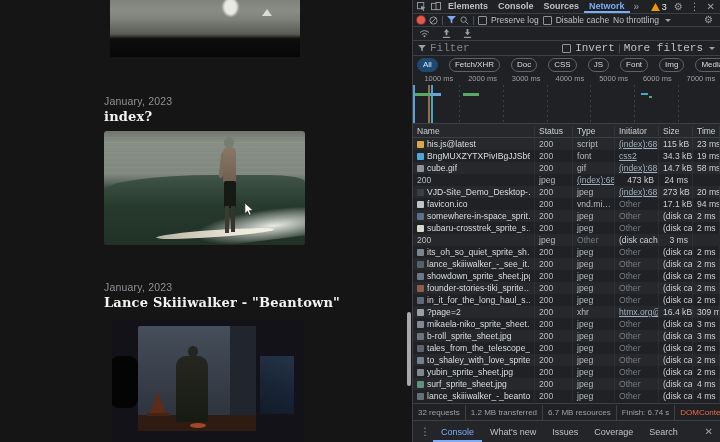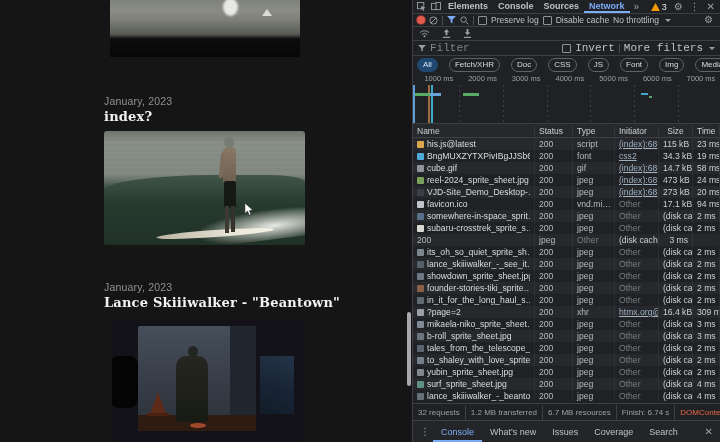--- a/index.html
+++ b/index.html
@@ -302,21 +302,21 @@
       <div class="ov-mark" style="left:50px;top:8px;width:16px;height:2.5px;background:#57a964;"></div>
       <div class="ov-mark" style="left:228px;top:8px;width:7px;height:2px;background:#3fa9c9;"></div>
       <div class="ov-mark" style="left:236px;top:11px;width:3px;height:2px;background:#57a964;"></div>
     </div>
 
     <div class="gridhead" id="grid-header">
         <div class="hc">Name</div>
         <div class="hc">Status</div>
         <div class="hc">Type</div>
         <div class="hc">Initiator</div>
-        <div class="hc" style="text-align: center;">Size</div>
+        <div class="hc" style="text-align: left;">Size</div>
         <div class="hc" style="text-align: left;">Time</div>
       </div>
 
     <div class="rows" id="rows">
         <div class="nrow">
           <div class="cell name">
             <span class="ric" style="background: rgb(220, 166, 79);"></span>
             <span style="overflow: hidden; white-space: nowrap;">his.js@latest</span>
           </div>
           <div class="cell">200</div>
@@ -341,24 +341,20 @@
             <span class="ric" style="background: rgb(143, 148, 154);"></span>
             <span style="overflow: hidden; white-space: nowrap;">cube.gif</span>
           </div>
           <div class="cell">200</div>
           <div class="cell">gif</div>
           <div class="cell"><span class="init-link">(index):68</span></div>
           <div class="cell num">14.7 kB</div>
           <div class="cell num">58 ms</div>
         </div>
         <div class="nrow">
-          <div class="cell name">
-            <span class="ric" style="background: rgb(122, 160, 92);"></span>
-            <span style="overflow: hidden; white-space: nowrap;">reel-2024_sprite_sheet.jpg</span>
-          </div>
           <div class="cell">200</div>
           <div class="cell">jpeg</div>
           <div class="cell"><span class="init-link">(index):68</span></div>
           <div class="cell num">473 kB</div>
           <div class="cell num">24 ms</div>
         </div>
         <div class="nrow">
           <div class="cell name">
             <span class="ric" style="background: rgb(58, 63, 69);"></span>
             <span style="overflow: hidden; white-space: nowrap;">VJD-Site_Demo_Desktop-…</span>

